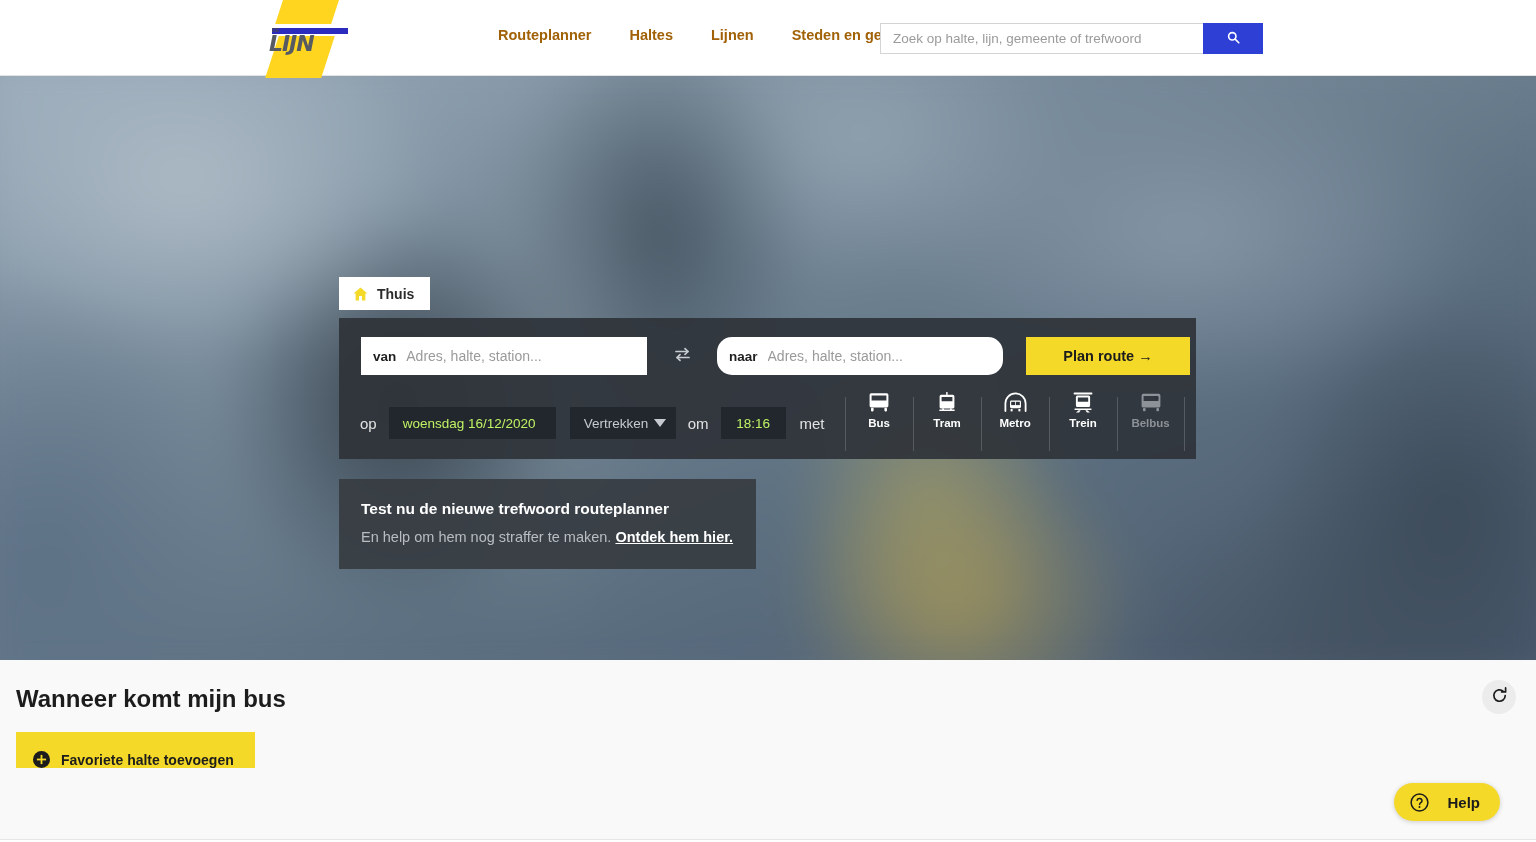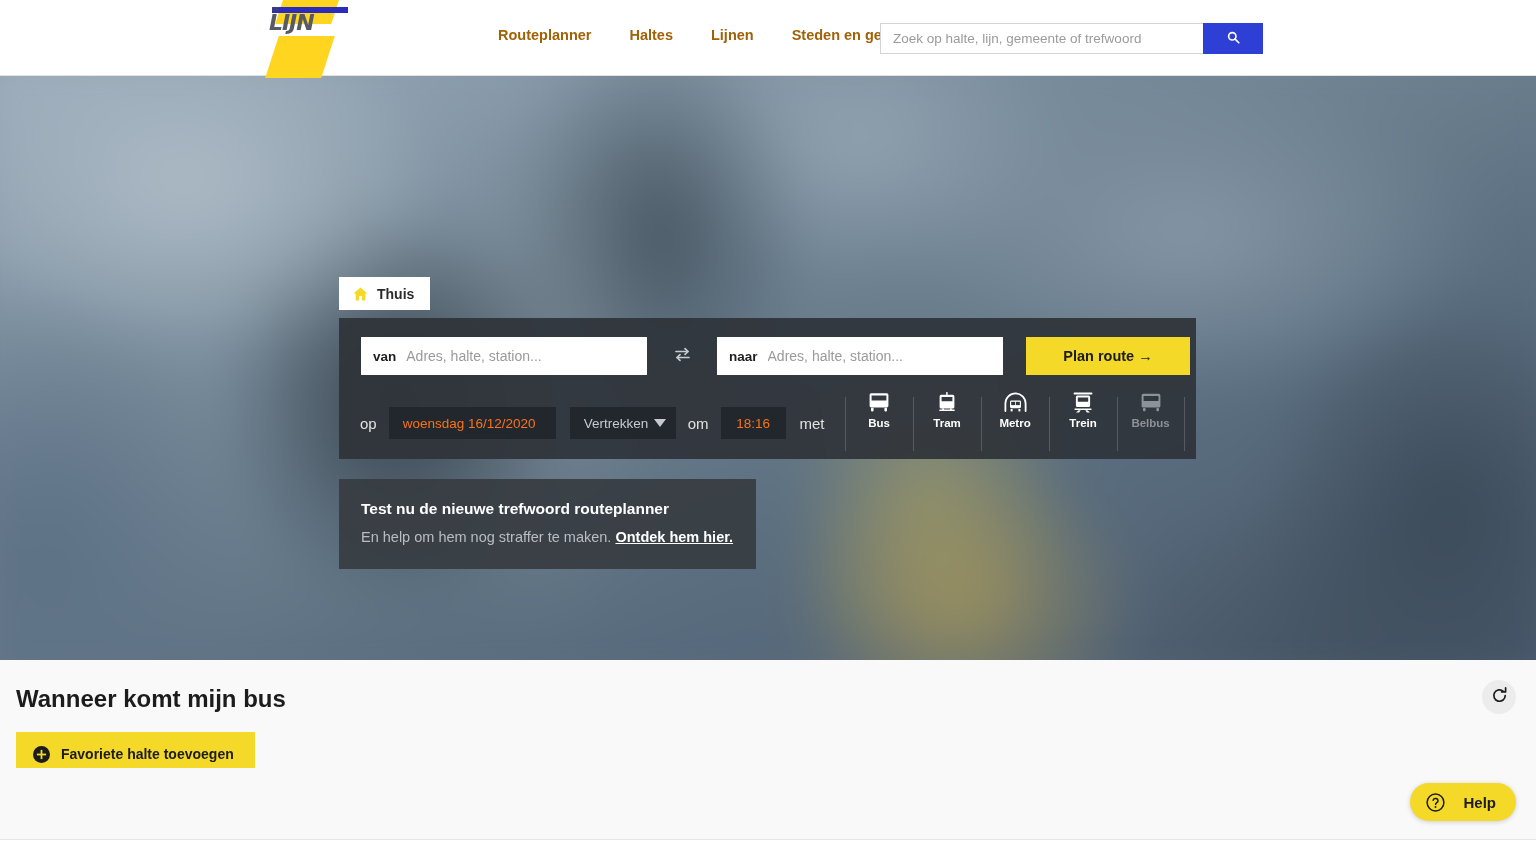--- a/index.html
+++ b/index.html
@@ -34,21 +34,21 @@
     width: 56px; height: 42px;
     transform: skewX(-18deg);
   }
   .logo .slab-bot {
     left: 16px; top: 38px;
     width: 56px; height: 42px;
     transform: skewX(-18deg);
   }
   .logo .wordmark {
     position: absolute;
-    left: 14px; top: 9px;
+    left: 14px; top: 30px;
     width: 86px; height: 28px;
   }
   .logo .de-bar {
     position: absolute;
     left: 2px; top: 0px;
     width: 76px; height: 6px;
     background: #2b2bbd;
   }
   .logo .de-txt {
     position: absolute;
@@ -191,21 +191,21 @@
     border: none;
     outline: none;
     font-size: 14px;
     color: #444;
     font-family: "Liberation Sans", sans-serif;
     width: 100%;
     background: transparent;
   }
   .field input::placeholder { color: #9a9a9a; }
   .field-van { width: 286px; margin-left: 22px; }
-  .field-naar { width: 286px; }
+  .field-naar { width: 286px; border-radius: 15px; }
   .swap {
     width: 70px;
     display: flex;
     align-items: center;
     justify-content: center;
     cursor: pointer;
   }
   .swap svg { width: 17px; height: 15px; }
 
   .planbtn {
@@ -235,21 +235,21 @@
   .om-txt { margin-left: 12px; margin-right: 12px; }
   .met-txt { margin-left: 14px; margin-right: 20px; }
 
   .darkfield {
     height: 32px;
     background: #22272d;
     display: flex;
     align-items: center;
     padding: 0 14px;
     font-size: 13.5px;
-    color: #f97316;
+    color: #bef264;
     cursor: pointer;
   }
   .datefield { width: 167px; }
   .timefield { width: 65px; justify-content: center; }
   .selectfield {
     width: 106px;
     justify-content: space-between;
     color: #c6cad0;
   }
   .caret {
@@ -331,21 +331,21 @@
     font-weight: bold;
     color: #1c1c1c;
   }
   .favbtn {
     position: absolute;
     left: 16px; top: 72px;
     height: 36px;
     background: #f5d928;
     border: none;
     display: flex;
-    align-items: flex-start;
+    align-items: flex-end;
     gap: 11px;
     padding: 14px 21px 0 17px;
     font-size: 14px;
     font-weight: bold;
     color: #1c1c1c;
     cursor: pointer;
     font-family: "Liberation Sans", sans-serif;
   }
   .plus-icon { width: 17px; height: 17px; display:block; }
 
@@ -372,21 +372,21 @@
     background: #ececec;
     display: flex;
     align-items: center;
     justify-content: center;
     cursor: pointer;
   }
   .refresh svg { width: 17px; height: 17px; }
 
   .helpbtn {
     position: absolute;
-    right: 20px; bottom: 21px;
+    right: 36px; bottom: 21px;
     height: 38px;
     background: #f5d928;
     border-radius: 19px;
     display: flex;
     align-items: center;
     gap: 18px;
     padding: 0 20px 0 16px;
     cursor: pointer;
     box-shadow: 0 1px 5px rgba(0,0,0,.18);
     z-index: 40;

